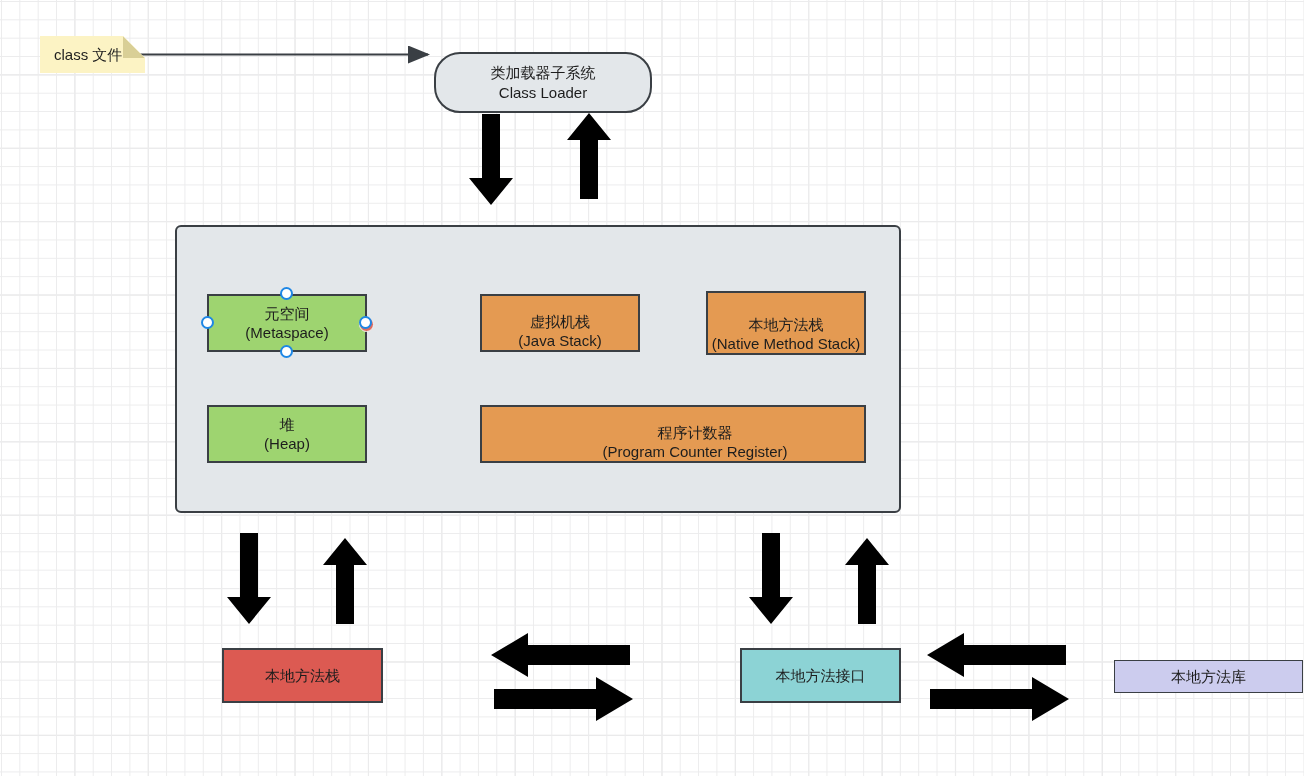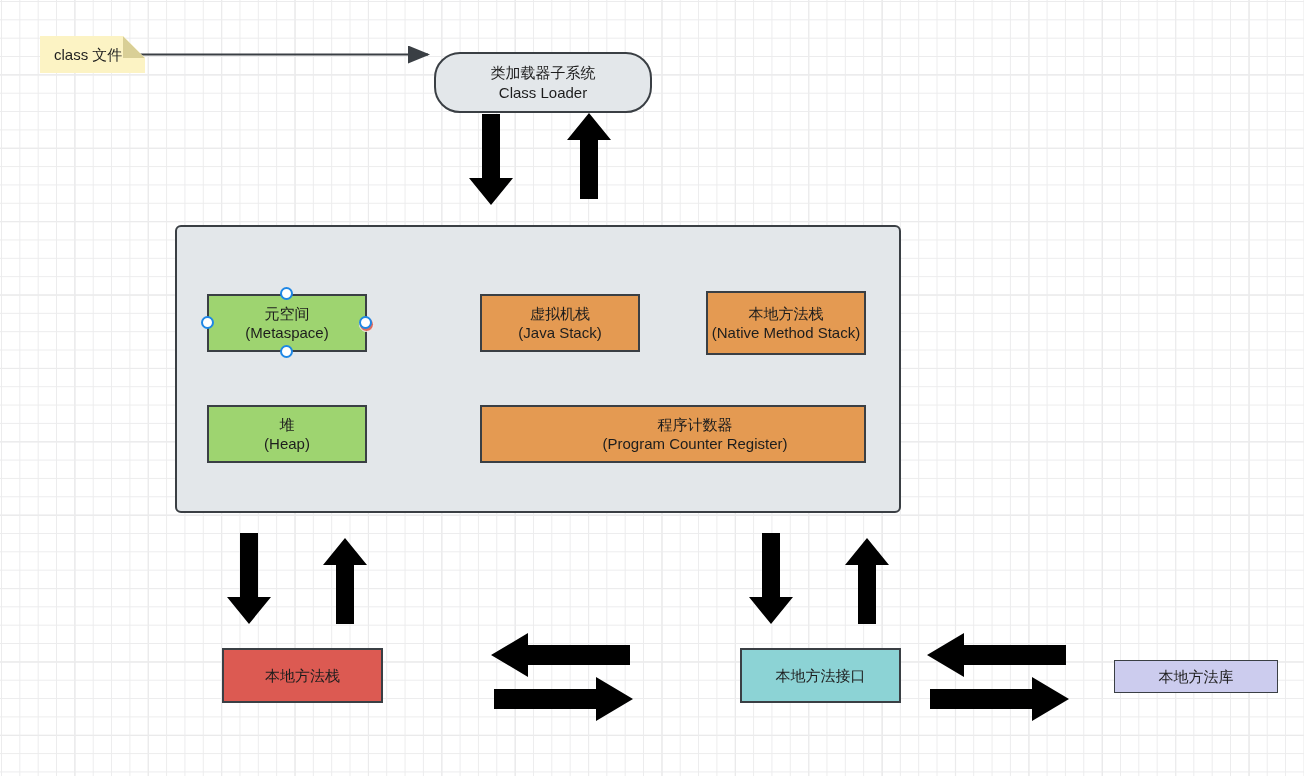--- a/index.html
+++ b/index.html
@@ -71,21 +71,21 @@
     border: 2.2px solid #3a3f44;
     border-radius: 6px;
     background: #e3e7ea;
   }
 
   .box {
     border: 2.2px solid #3a3f44;
     font-size: 15px;
   }
   .box-green  { background: #9ed470; }
-  .box-orange { background: #e49a52; }
+  .box-orange { background: #e49a52; align-items: flex-end; }
   .box-red    { background: #dc5a52; }
   .box-teal   { background: #8cd3d5; }
   .box-purple { background: #ccccee; border: 1.6px solid #3a3f44; }
 
   
   .handle {
     position: absolute;
     width: 13px;
     height: 13px;
     border-radius: 50%;
@@ -190,17 +190,17 @@
   </div>
 
   <div class="node box box-red" style="left:222px; top:648px; width:161px; height:55px;">
     <span>本地方法栈</span>
   </div>
 
   <div class="node box box-teal" style="left:740px; top:648px; width:161px; height:55px;">
     <span>本地方法接口</span>
   </div>
 
-  <div class="node box box-purple" style="left:1114px; top:660px; width:164px; height:33px;">
+  <div class="node box box-purple" style="left:1114px; top:660px; width:189px; height:33px;">
     <span>本地方法库</span>
   </div>
 
 </div>
 
 </body></html>

